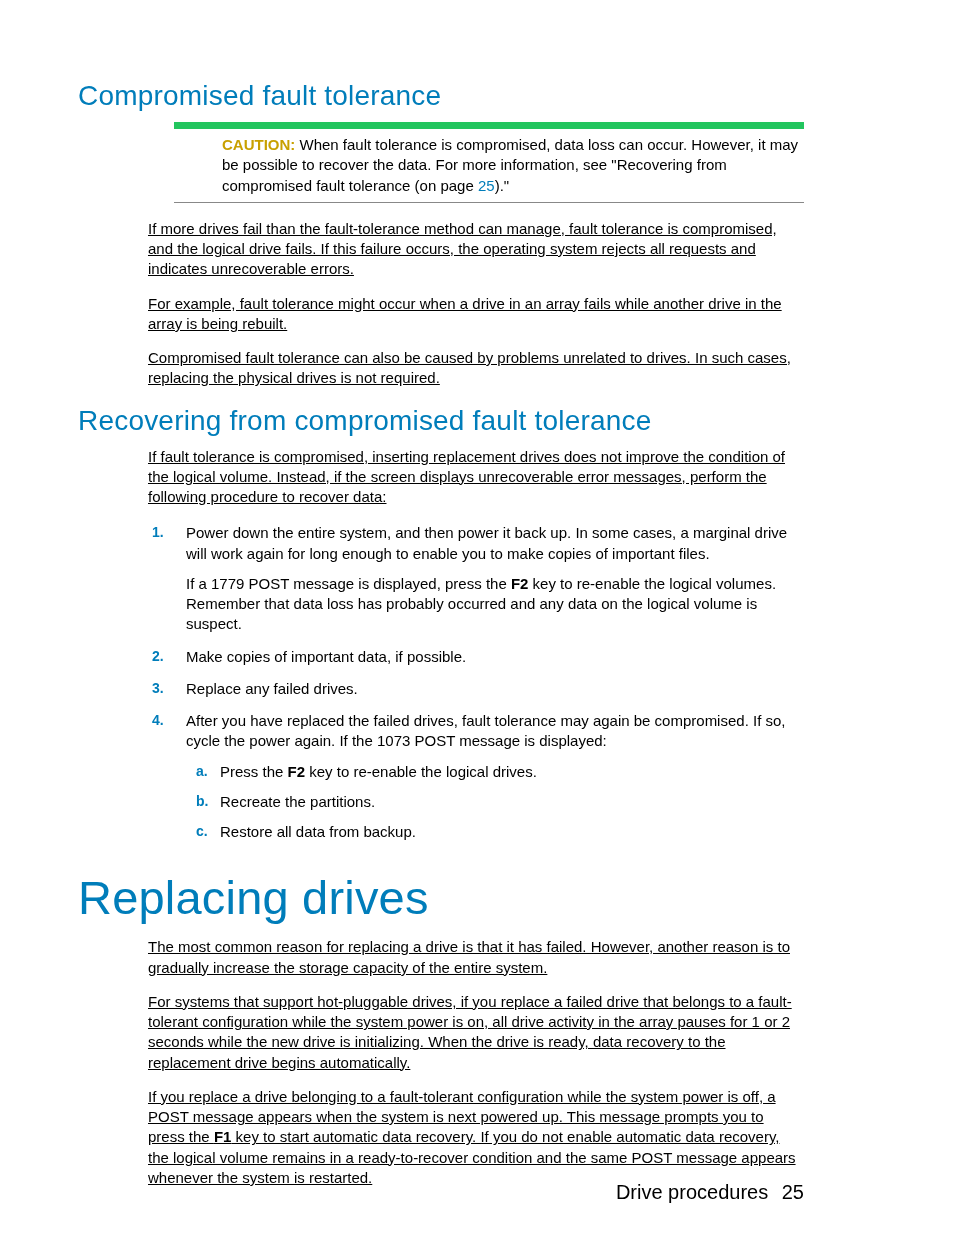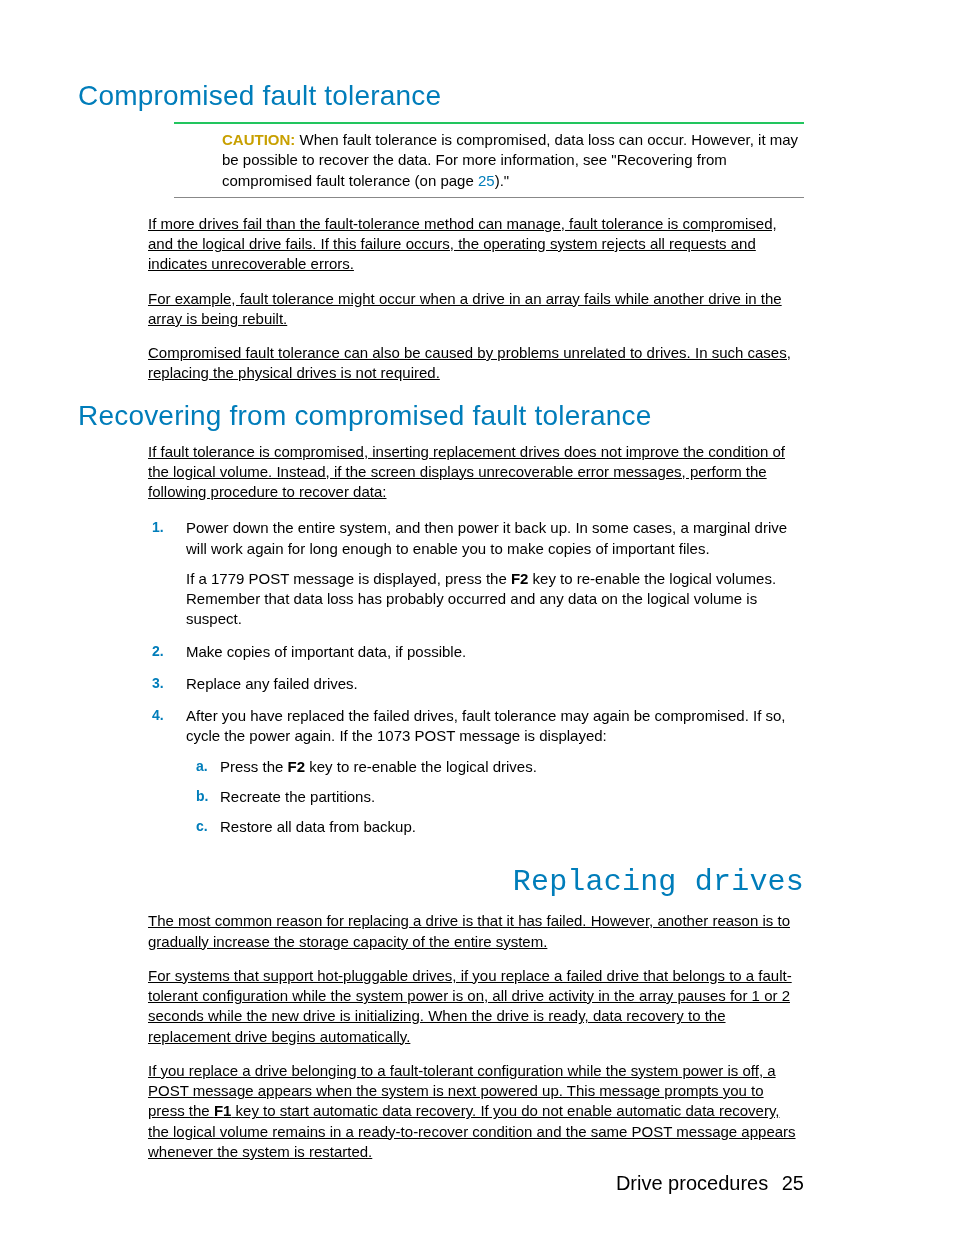--- a/index.html
+++ b/index.html
@@ -18,31 +18,30 @@
   }
   h2.section {
     font-family: Arial, Helvetica, sans-serif;
     font-weight: 300;
     color: #007dba;
     font-size: 28px;
     margin: 0 0 10px 0;
     letter-spacing: 0.2px;
   }
   h1.bigsection {
-    font-family: Liberation Mono, monospace;
+    font-family: Liberation Sans, sans-serif;
     font-weight: 300;
     color: #007dba;
-    font-size: 30px;
+    font-size: 47px;
     margin: 28px 0 12px 0;
     letter-spacing: 0.2px;
-    text-align: right;
   }
   .caution-box {
     margin-left: 96px;
-    border-top: 2px solid #22c55e;
+    border-top: 7px solid #22c55e;
     border-bottom: 1px solid #888;
     padding: 6px 0 6px 0;
     margin-bottom: 16px;
     position: relative;
   }
   .caution-label { color: #c8a000; font-weight: bold; }
   .caution-text { color: #000; }
   .caution-row { display: flex; }
   .caution-row .icon-col { flex: 0 0 48px; display:flex; justify-content:flex-start; }
   .caution-row .txt-col { flex: 1; line-height:1.35; }

